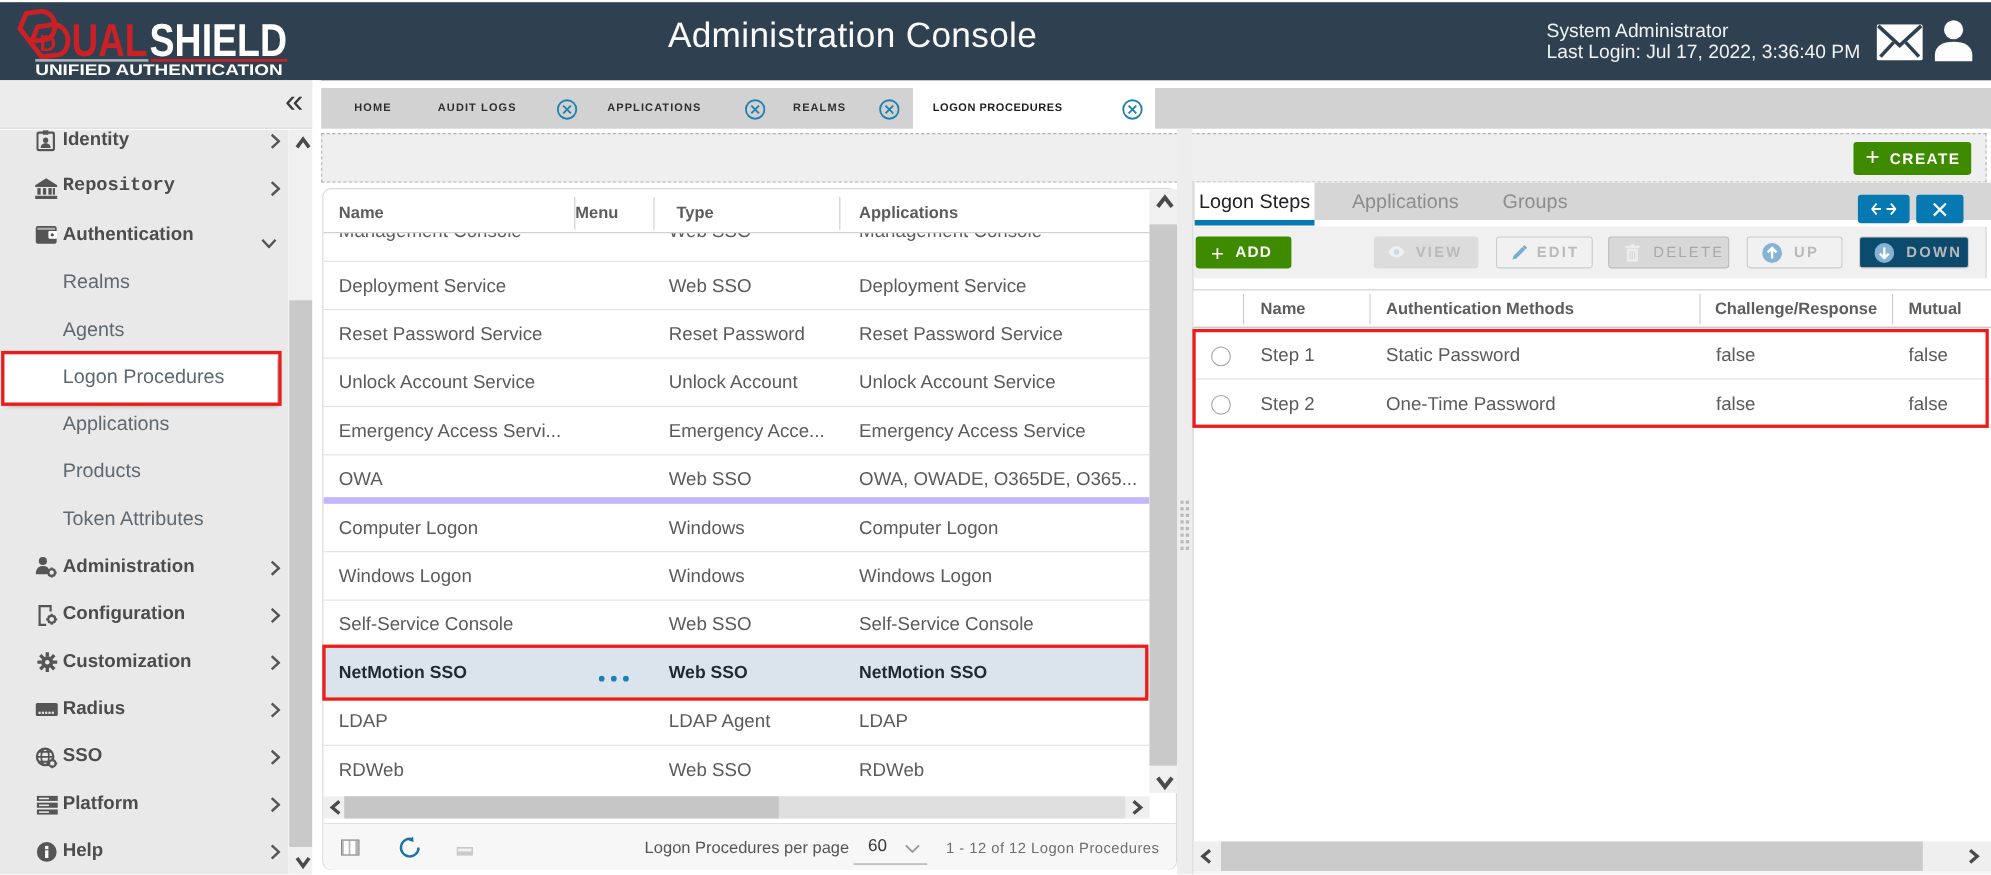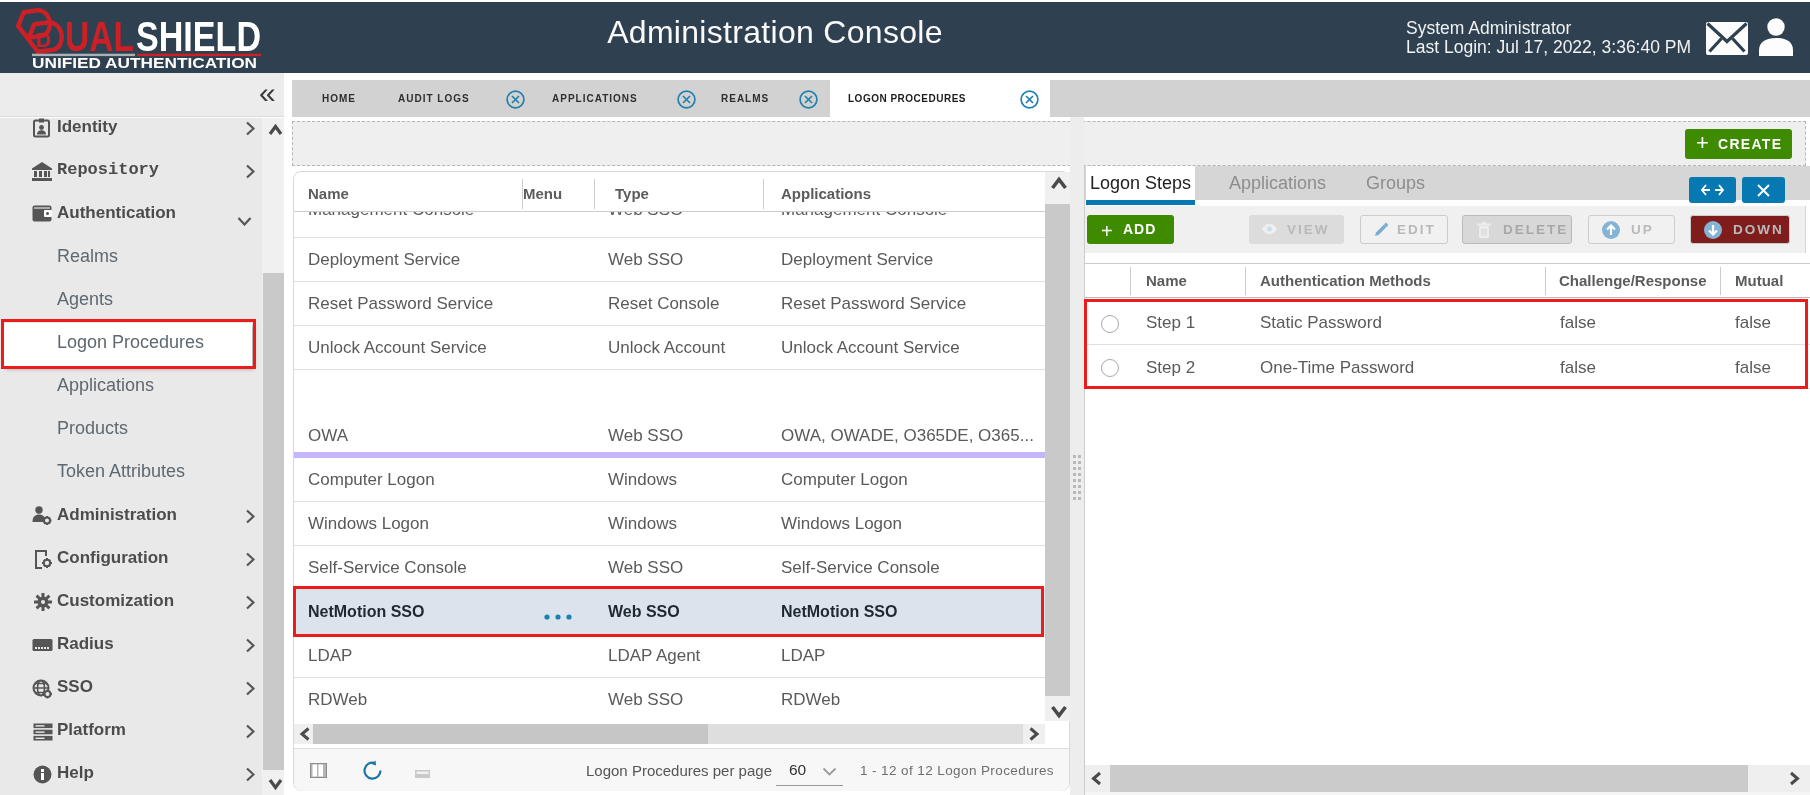--- a/index.html
+++ b/index.html
@@ -245,27 +245,32 @@
         <span class="abs" style="left:314px;">Web SSO</span>
         <span class="abs" style="left:487px;">Management Console</span>
       </div>
   <div class="abs" style="left:0;top:26px;width:751px;height:44px;line-height:44px;border-bottom:1px solid #e0e0e0;">
         <span class="abs" style="left:14px;">Deployment Service</span>
         <span class="abs" style="left:314px;">Web SSO</span>
         <span class="abs" style="left:487px;">Deployment Service</span>
       </div>
   <div class="abs" style="left:0;top:70px;width:751px;height:44px;line-height:44px;border-bottom:1px solid #e0e0e0;">
         <span class="abs" style="left:14px;">Reset Password Service</span>
-        <span class="abs" style="left:314px;">Reset Console</span>
+        <span class="abs" style="left:314px;">Reset Password</span>
         <span class="abs" style="left:487px;">Reset Password Service</span>
       </div>
   <div class="abs" style="left:0;top:114px;width:751px;height:44px;line-height:44px;border-bottom:1px solid #e0e0e0;">
         <span class="abs" style="left:14px;">Unlock Account Service</span>
         <span class="abs" style="left:314px;">Unlock Account</span>
         <span class="abs" style="left:487px;">Unlock Account Service</span>
+      </div>
+  <div class="abs" style="left:0;top:158px;width:751px;height:44px;line-height:44px;border-bottom:1px solid #e0e0e0;">
+        <span class="abs" style="left:14px;">Emergency Access Servi...</span>
+        <span class="abs" style="left:314px;">Emergency Acce...</span>
+        <span class="abs" style="left:487px;">Emergency Access Service</span>
       </div>
   <div class="abs" style="left:0;top:202px;width:751px;height:44px;line-height:44px;border-bottom:6px solid #c4b5fd;">
         <span class="abs" style="left:14px;">OWA</span>
         <span class="abs" style="left:314px;">Web SSO</span>
         <span class="abs" style="left:487px;">OWA, OWADE, O365DE, O365...</span>
       </div>
   <div class="abs" style="left:0;top:246px;width:751px;height:44px;line-height:44px;border-bottom:1px solid #e0e0e0;">
         <span class="abs" style="left:14px;">Computer Logon</span>
         <span class="abs" style="left:314px;">Windows</span>
         <span class="abs" style="left:487px;">Computer Logon</span>
@@ -398,39 +403,39 @@
       </svg>
       <span style="position:absolute;left:38px;">VIEW</span>
     </div>
 <div class="abs" style="left:1360px;top:215px;width:88px;height:29px;background:#f1f1f1;border:1px solid #ccc;border-radius:3px;color:#b9b9b9;font-size:13.5px;font-weight:bold;letter-spacing:2px;line-height:27px;">
       <svg style="position:absolute;left:12px;top:6px;" width="16" height="16" viewBox="0 0 16 16">
         <path d="M 2 14 L 3 10.5 L 11 2.5 L 13.5 5 L 5.5 13 Z" fill="#79aed0"></path>
         <path d="M 12 1.5 L 14.5 4" stroke="#79aed0" stroke-width="2.5"></path>
       </svg>
       <span style="position:absolute;left:36px;">EDIT</span>
     </div>
-<div class="abs" style="left:1462px;top:215px;width:110px;height:29px;background:#d8d8d8;border:1px solid #bbb;border-radius:3px;color:#a8a8a8;font-size:13.5px;font-weight:bold;letter-spacing:2px;line-height:27px;">
+<div class="abs" style="left:1462px;top:215px;width:110px;height:29px;background:#d8d8d8;border:1px solid #bbb;border-radius:3px;color:#a8a8a8;font-size:13.5px;font-weight:normal;letter-spacing:2px;line-height:27px;">
       <svg style="position:absolute;left:14px;top:6px;" width="14" height="16" viewBox="0 0 14 16">
         <rect x="2" y="4" width="10" height="12" rx="1" fill="#ededed"></rect>
         <rect x="0.5" y="1.5" width="13" height="2" fill="#ededed"></rect>
         <rect x="5" y="0" width="4" height="2" fill="#ededed"></rect>
         <g stroke="#d8d8d8" stroke-width="1.2">
           <path d="M 5 6.5 V 13.5 M 7 6.5 V 13.5 M 9 6.5 V 13.5"></path>
         </g>
       </svg>
       <span style="position:absolute;left:40px;">DELETE</span>
     </div>
 <div class="abs" style="left:1588px;top:215px;width:87px;height:29px;background:#f1f1f1;border:1px solid #ccc;border-radius:3px;color:#b9b9b9;font-size:13.5px;font-weight:bold;letter-spacing:2px;line-height:27px;">
       <svg style="position:absolute;left:13px;top:5px;" width="18" height="18" viewBox="0 0 18 18">
         <circle cx="9" cy="9" r="9" fill="#85b3d3"></circle>
         <path d="M 9 14 V 5 M 5 8.5 L 9 4.5 L 13 8.5" fill="none" stroke="#fff" stroke-width="2.2"></path>
       </svg>
       <span style="position:absolute;left:42px;">UP</span>
     </div>
-<div class="abs" style="left:1690px;top:215px;width:100px;height:29px;background:#7f1d1d;border:1px solid #ccc;border-radius:3px;color:#b9b9b9;font-size:13.5px;font-weight:bold;letter-spacing:2px;line-height:27px;">
+<div class="abs" style="left:1690px;top:215px;width:100px;height:29px;background:#0c4a6e;border:1px solid #ccc;border-radius:3px;color:#b9b9b9;font-size:13.5px;font-weight:bold;letter-spacing:2px;line-height:27px;">
       <svg style="position:absolute;left:13px;top:5px;" width="18" height="18" viewBox="0 0 18 18">
         <circle cx="9" cy="9" r="9" fill="#85b3d3"></circle>
         <path d="M 9 4 V 13 M 5 9.5 L 9 13.5 L 13 9.5" fill="none" stroke="#fff" stroke-width="2.2"></path>
       </svg>
       <span style="position:absolute;left:42px;">DOWN</span>
     </div>
 
 <div class="abs" style="left:1085px;top:263px;width:725px;height:34px;background:#fff;border-top:1px solid #ccc;"></div>
 <div class="abs" style="left:1130px;top:267px;width:1px;height:28px;background:#ccc;"></div>
 <div class="abs" style="left:1245px;top:267px;width:1px;height:28px;background:#ccc;"></div>

